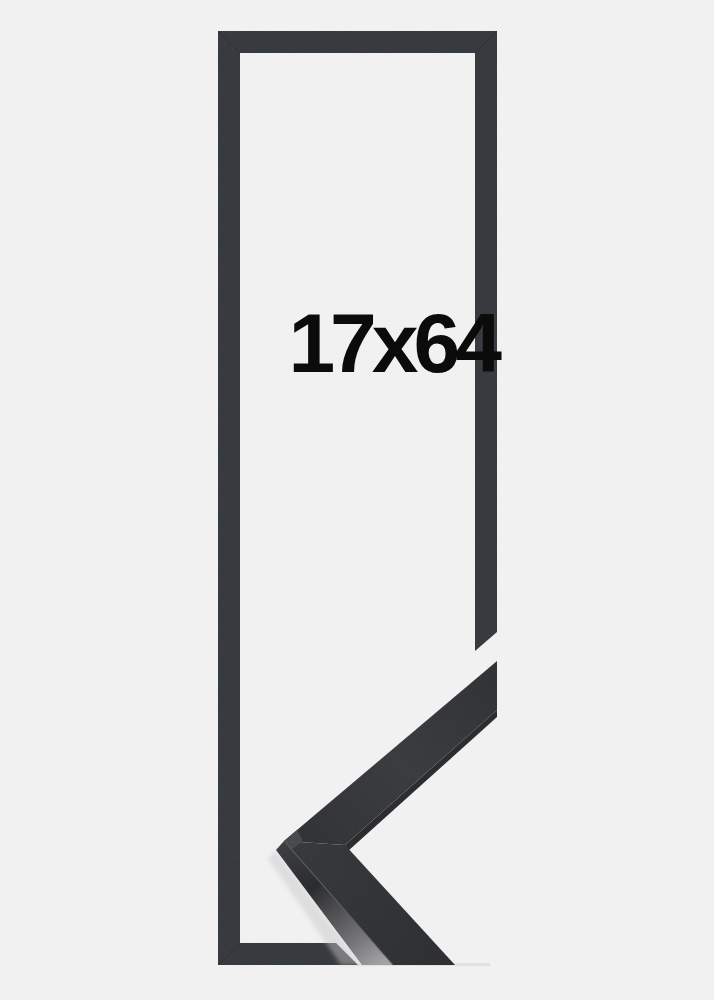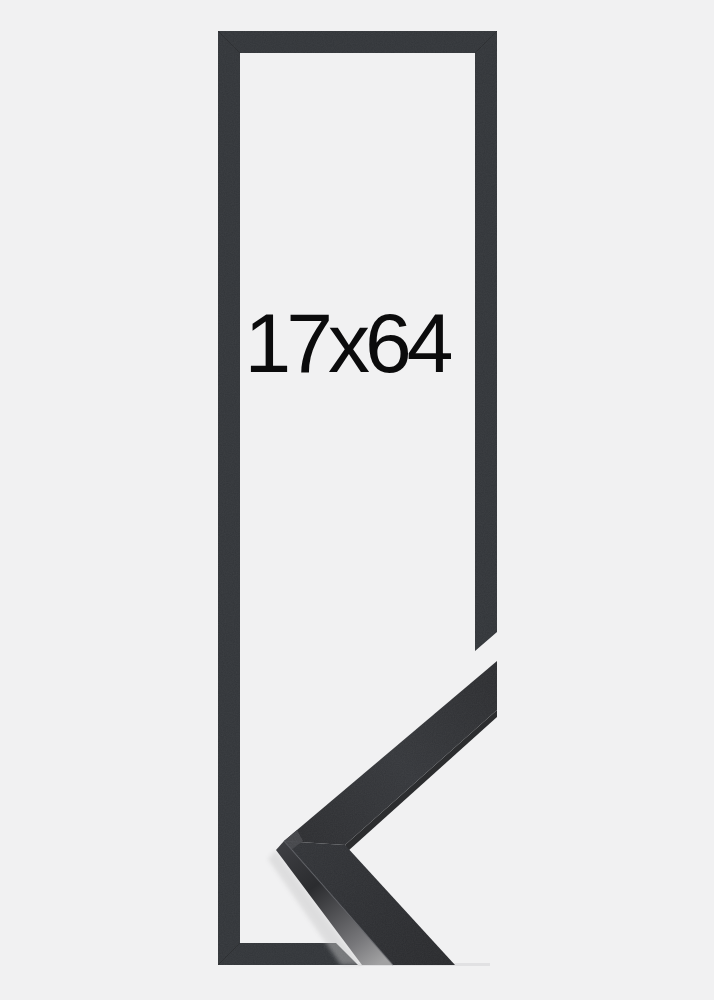--- a/index.html
+++ b/index.html
@@ -20,25 +20,25 @@
   }
   .stage{
     position:relative;
     width:714px;height:1000px;
     background:var(--background);
   }
   .stage svg{position:absolute;left:0;top:0;display:block;}
   .size-label{
     position:absolute;
     left:218px;top:300px;
-    width:257px;height:86px;
+    width:279px;height:86px;
     line-height:86px;
-    text-align:center;
+    text-align:right;
     font-size:84px;
-    font-weight:400;
+    font-weight:700;
     letter-spacing:-5px;
     color:var(--label-text);
     white-space:nowrap;
     user-select:none;
   }
 </style>
 </head>
 <body>
 
 <div class="stage">

